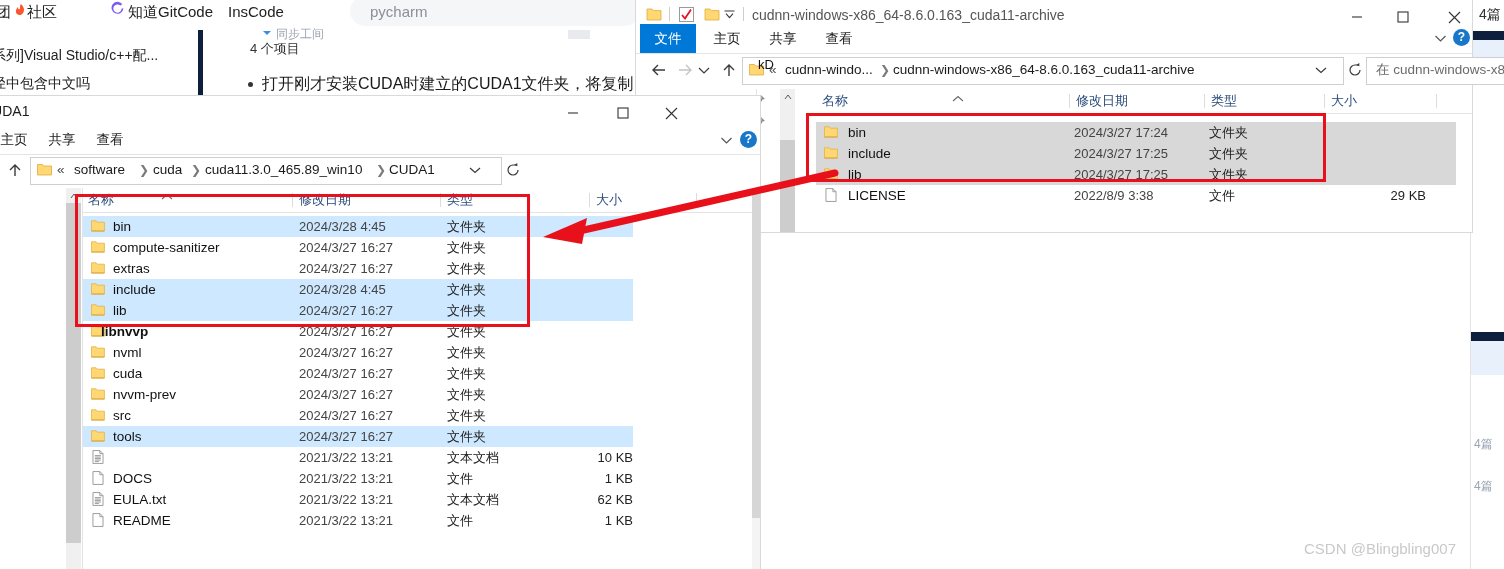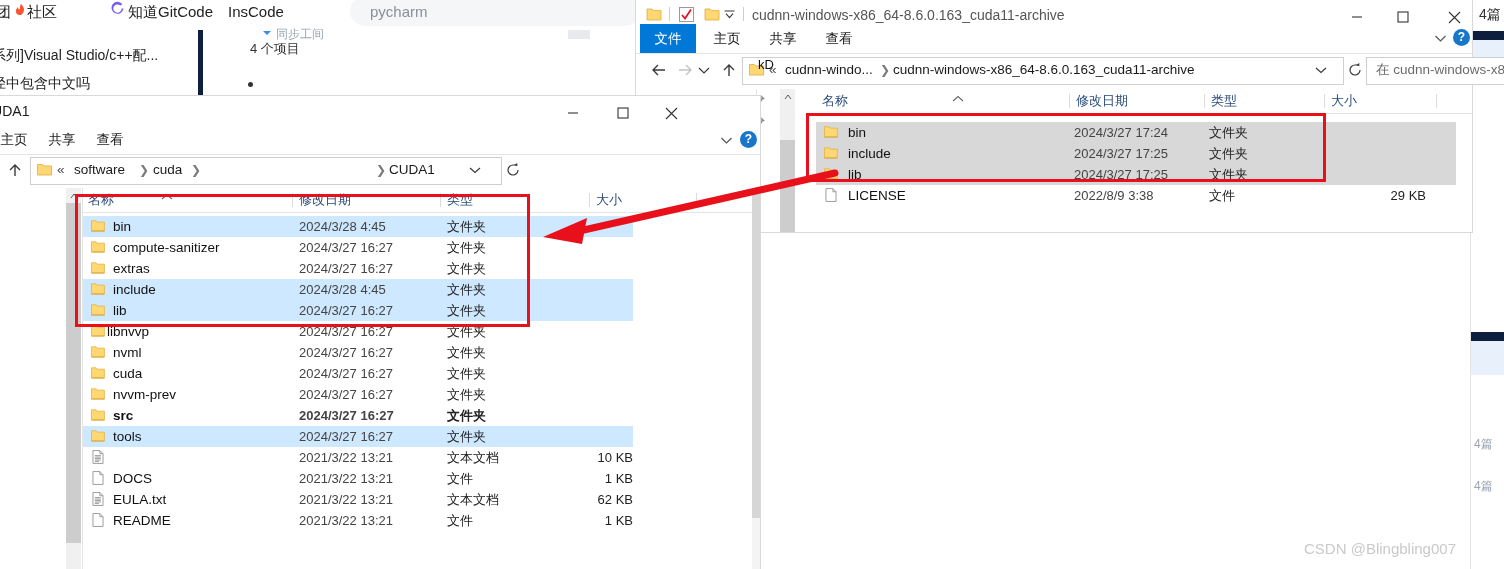--- a/index.html
+++ b/index.html
@@ -132,20 +132,21 @@
   <div class="abs" id="bg-dark-divider"></div>
 
   <div class="abs" id="bg-panel"></div>
   <svg class="abs" id="bg-sync-chev" viewBox="0 0 10 10">
       <path d="M1 3 L5 7 L9 3 Z" fill="#3a8ee6"></path>
     </svg>
   <div class="abs" id="bg-sync" style="left:276px;">同步工间</div>
   <div class="abs" id="bg-count">4 个项目</div>
   <div class="abs" id="bg-gray-chip"></div>
   <div class="abs" id="bg-bullet"></div>
+  <div class="abs" id="bg-bullet-text">打开刚才安装CUDA时建立的CUDA1文件夹，将复制</div>
 
   <div class="abs" id="re-sep"></div>
   <div class="abs" id="re-dark1"></div>
   <div class="abs" id="re-blue1"></div>
   <div class="abs" id="re-dark2"></div>
   <div class="abs" id="re-blue2"></div>
   <div class="re-txt" style="top:436px;">4篇</div>
   <div class="re-txt" style="top:478px;">4篇</div>
 </div>
 
@@ -364,20 +365,21 @@
 
     <div class="crumbbox" style="left:90px;width:470px;">
       <svg class="abs" style="left:6px;top:5px;width:15px;height:14px;" viewBox="0 0 15 14">
         <path d="M0.5 1.5 h5 l1.3 1.5 H14.5 v9 H0.5z" fill="#ffd873" stroke="#e0ac3c" stroke-width="0.8"></path>
       </svg>
       <div class="crumb" style="left:26px;color:#4a4a4a;">«</div>
       <div class="crumb" style="left:43px;">software</div>
       <div class="crumb-sep" style="left:108px;">❯</div>
       <div class="crumb" style="left:122px;">cuda</div>
       <div class="crumb-sep" style="left:160px;">❯</div>
+      <div class="crumb" style="left:174px;">cuda11.3.0_465.89_win10</div>
       <div class="crumb-sep" style="left:345px;">❯</div>
       <div class="crumb" style="left:358px;">CUDA1</div>
       <svg class="abs" style="left:438px;top:8px;width:12px;height:8px;" viewBox="0 0 12 8">
           <path d="M1 2 L6 6.5 L11 2" stroke="#3a3a3a" stroke-width="1.2" fill="none"></path>
         </svg>
     </div>
     <svg class="abs" style="left:566px;top:8px;width:14px;height:14px;" viewBox="0 0 14 14">
       <path d="M12 7 A5 5 0 1 1 7 2 L7 2 L11 2" stroke="#3a3a3a" stroke-width="1.2" fill="none"></path>
         <path d="M11.3 0 L11.3 3.2 L8.2 2" fill="#3a3a3a"></path>
     </svg>
@@ -471,21 +473,21 @@
         <span class="nm" style="left:30px;">lib</span>
         <span class="dt" style="left:216px;">2024/3/27 16:27</span>
         <span class="tp" style="left:364px;">文件夹</span>
         <span class="sz" style="left:460px;width:90px;"></span>
       </div>
       <div class="row" style="left: 0px; top: 105px; width: 550px;">
         <svg class="folder-ico" style="left:8px;top:4px;" viewBox="0 0 14 12">
           <path d="M0.5 0.8 h4.6 l1.2 1.4 H13.4 V11 H0.5z" fill="#ffd873" stroke="#e3b243" stroke-width="0.8"></path>
           <path d="M0.5 11 h12.9" stroke="#d8a13a" stroke-width="0.9"></path>
         </svg>
-        <span class="nm" style="left:24px;">libnvvp</span>
+        <span class="nm" style="left:18px;font-weight:bold;">libnvvp</span>
         <span class="dt" style="left:216px;">2024/3/27 16:27</span>
         <span class="tp" style="left:364px;">文件夹</span>
         <span class="sz" style="left:460px;width:90px;"></span>
       </div>
       <div class="row" style="left: 0px; top: 126px; width: 550px;">
         <svg class="folder-ico" style="left:8px;top:4px;" viewBox="0 0 14 12">
           <path d="M0.5 0.8 h4.6 l1.2 1.4 H13.4 V11 H0.5z" fill="#ffd873" stroke="#e3b243" stroke-width="0.8"></path>
           <path d="M0.5 11 h12.9" stroke="#d8a13a" stroke-width="0.9"></path>
         </svg>
         <span class="nm" style="left:30px;">nvml</span>
@@ -506,21 +508,21 @@
       <div class="row" style="left: 0px; top: 168px; width: 550px;">
         <svg class="folder-ico" style="left:8px;top:4px;" viewBox="0 0 14 12">
           <path d="M0.5 0.8 h4.6 l1.2 1.4 H13.4 V11 H0.5z" fill="#ffd873" stroke="#e3b243" stroke-width="0.8"></path>
           <path d="M0.5 11 h12.9" stroke="#d8a13a" stroke-width="0.9"></path>
         </svg>
         <span class="nm" style="left:30px;">nvvm-prev</span>
         <span class="dt" style="left:216px;">2024/3/27 16:27</span>
         <span class="tp" style="left:364px;">文件夹</span>
         <span class="sz" style="left:460px;width:90px;"></span>
       </div>
-      <div class="row" style="left: 0px; top: 189px; width: 550px; font-weight: bold;">
+      <div class="row" style="left: 0px; top: 189px; width: 550px;">
         <svg class="folder-ico" style="left:8px;top:4px;" viewBox="0 0 14 12">
           <path d="M0.5 0.8 h4.6 l1.2 1.4 H13.4 V11 H0.5z" fill="#ffd873" stroke="#e3b243" stroke-width="0.8"></path>
           <path d="M0.5 11 h12.9" stroke="#d8a13a" stroke-width="0.9"></path>
         </svg>
         <span class="nm" style="left:30px;">src</span>
         <span class="dt" style="left:216px;">2024/3/27 16:27</span>
         <span class="tp" style="left:364px;">文件夹</span>
         <span class="sz" style="left:460px;width:90px;"></span>
       </div>
       <div class="row sel" style="left: 0px; top: 210px; width: 550px;">

